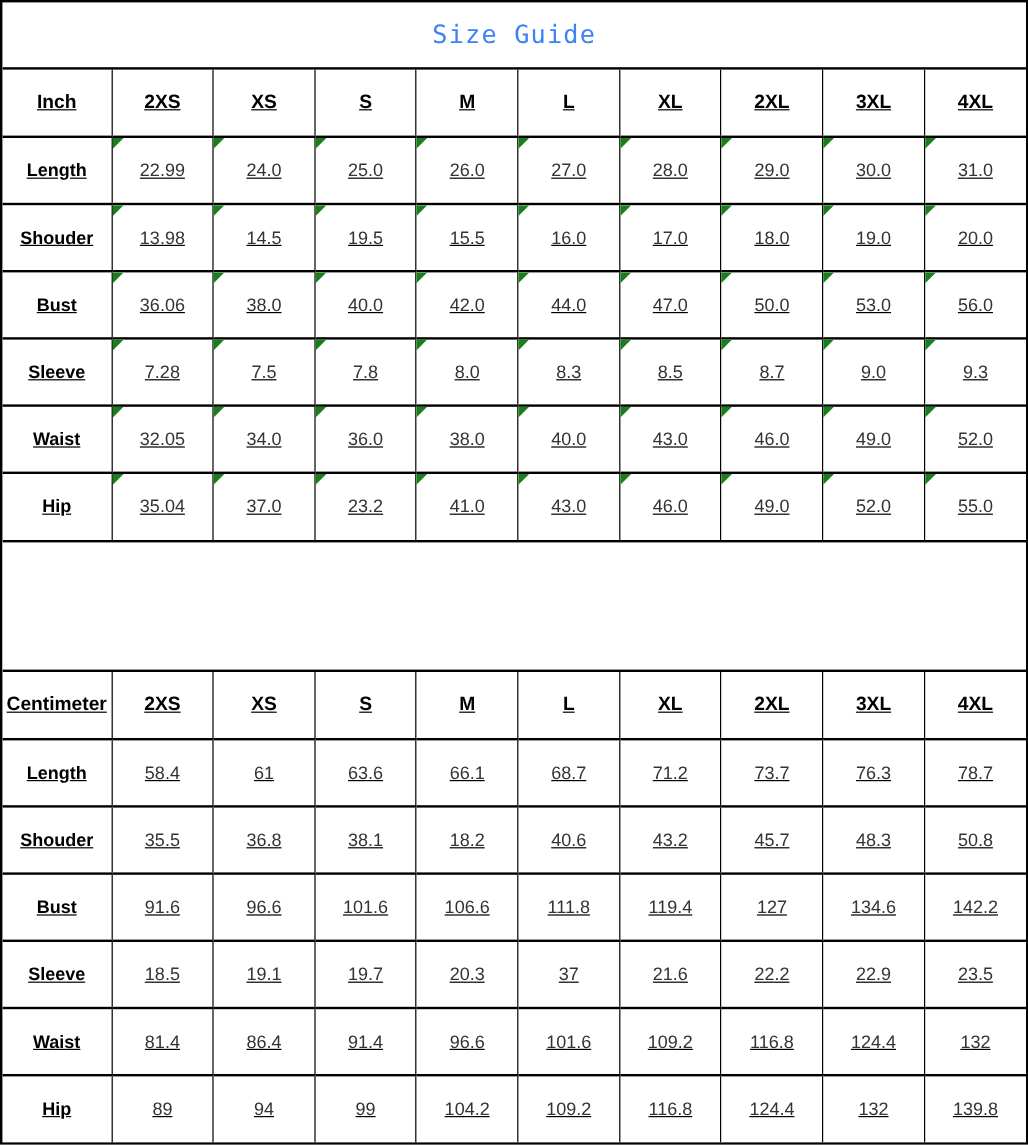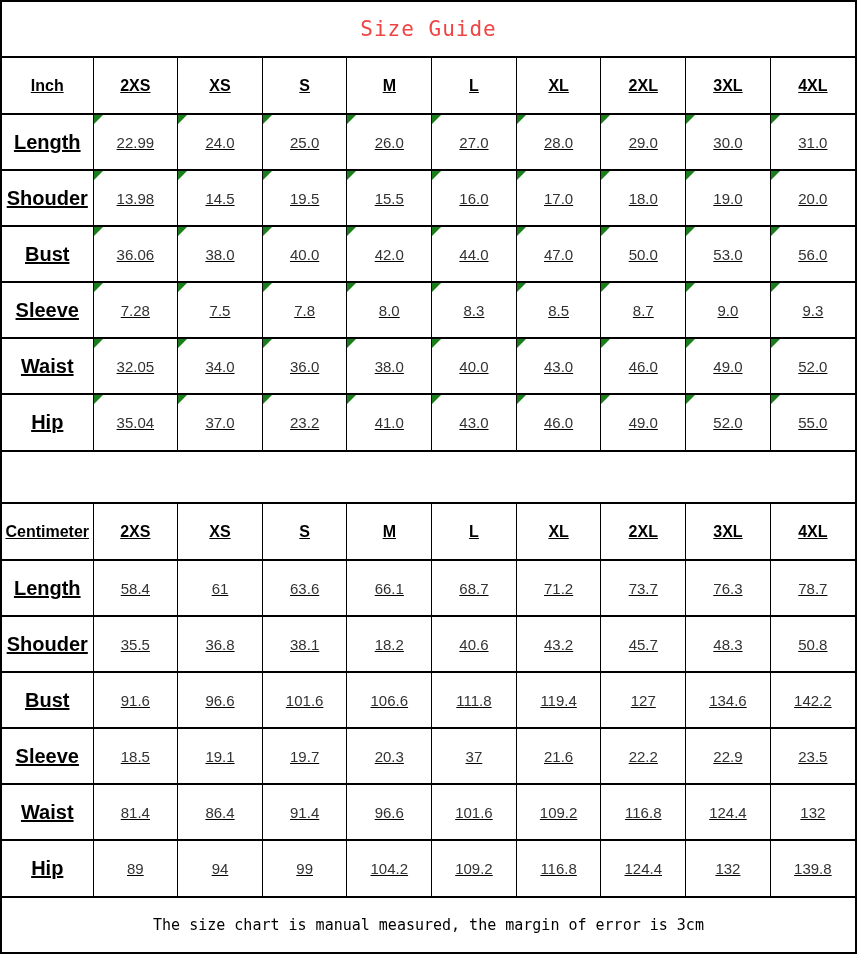--- a/index.html
+++ b/index.html
@@ -7,37 +7,37 @@
     width: 857px; height: 954px; box-sizing: border-box;
     border: 2px solid #000; background: #fff;
     display: flex; flex-direction: column; overflow: hidden;
     font-family: "Liberation Sans", sans-serif;
   }
   .title-bar {
     flex: 0 0 56px; box-sizing: border-box;
     border-bottom: 2px solid #000;
     display: flex; align-items: center; justify-content: center;
     font-family: "DejaVu Sans Mono", monospace;
-    font-size: 21px; color: #ef4444; letter-spacing: 1px;
+    font-size: 21px; color: #3b82f6; letter-spacing: 1px;
   }
   table.size-table {
     flex: 0 0 auto; width: 100%;
     border-collapse: collapse; table-layout: fixed;
     border: hidden; 
     text-decoration: underline;
   }
   col.label-col { width: 91px; }
   th, td {
     box-sizing: border-box; height: 56px; padding: 0;
     text-align: center; vertical-align: middle;
     border: 1px solid #000; border-top-width: 2px; border-bottom-width: 2px;
     position: relative; overflow: hidden;
   }
   thead th { font-weight: bold; font-size: 16px; color: #000; }
-  tbody th.row-label { font-weight: bold; font-size: 20px; color: #000; }
+  tbody th.row-label { font-weight: bold; font-size: 15px; color: #000; }
   td { font-weight: normal; font-size: 15px; color: #333; }
   .tri {
     position: absolute; top: 0; left: 0; width: 0; height: 0;
     border-top: 9px solid #1a7f1a; border-right: 9px solid transparent;
   }
   .gap-row {
     flex: 1 1 auto; box-sizing: border-box;
     border-top: 2px solid #000; border-bottom: 2px solid #000;
     background: #fff;
   }
@@ -241,15 +241,14 @@
           <td><span>104.2</span></td>
           <td><span>109.2</span></td>
           <td><span>116.8</span></td>
           <td><span>124.4</span></td>
           <td><span>132</span></td>
           <td><span>139.8</span></td>
         </tr>
       </tbody>
   </table>
 
-  <div class="footer-bar">The size chart is manual measured, the margin of error is 3cm</div>
 
 </div>
 
 </body></html>

